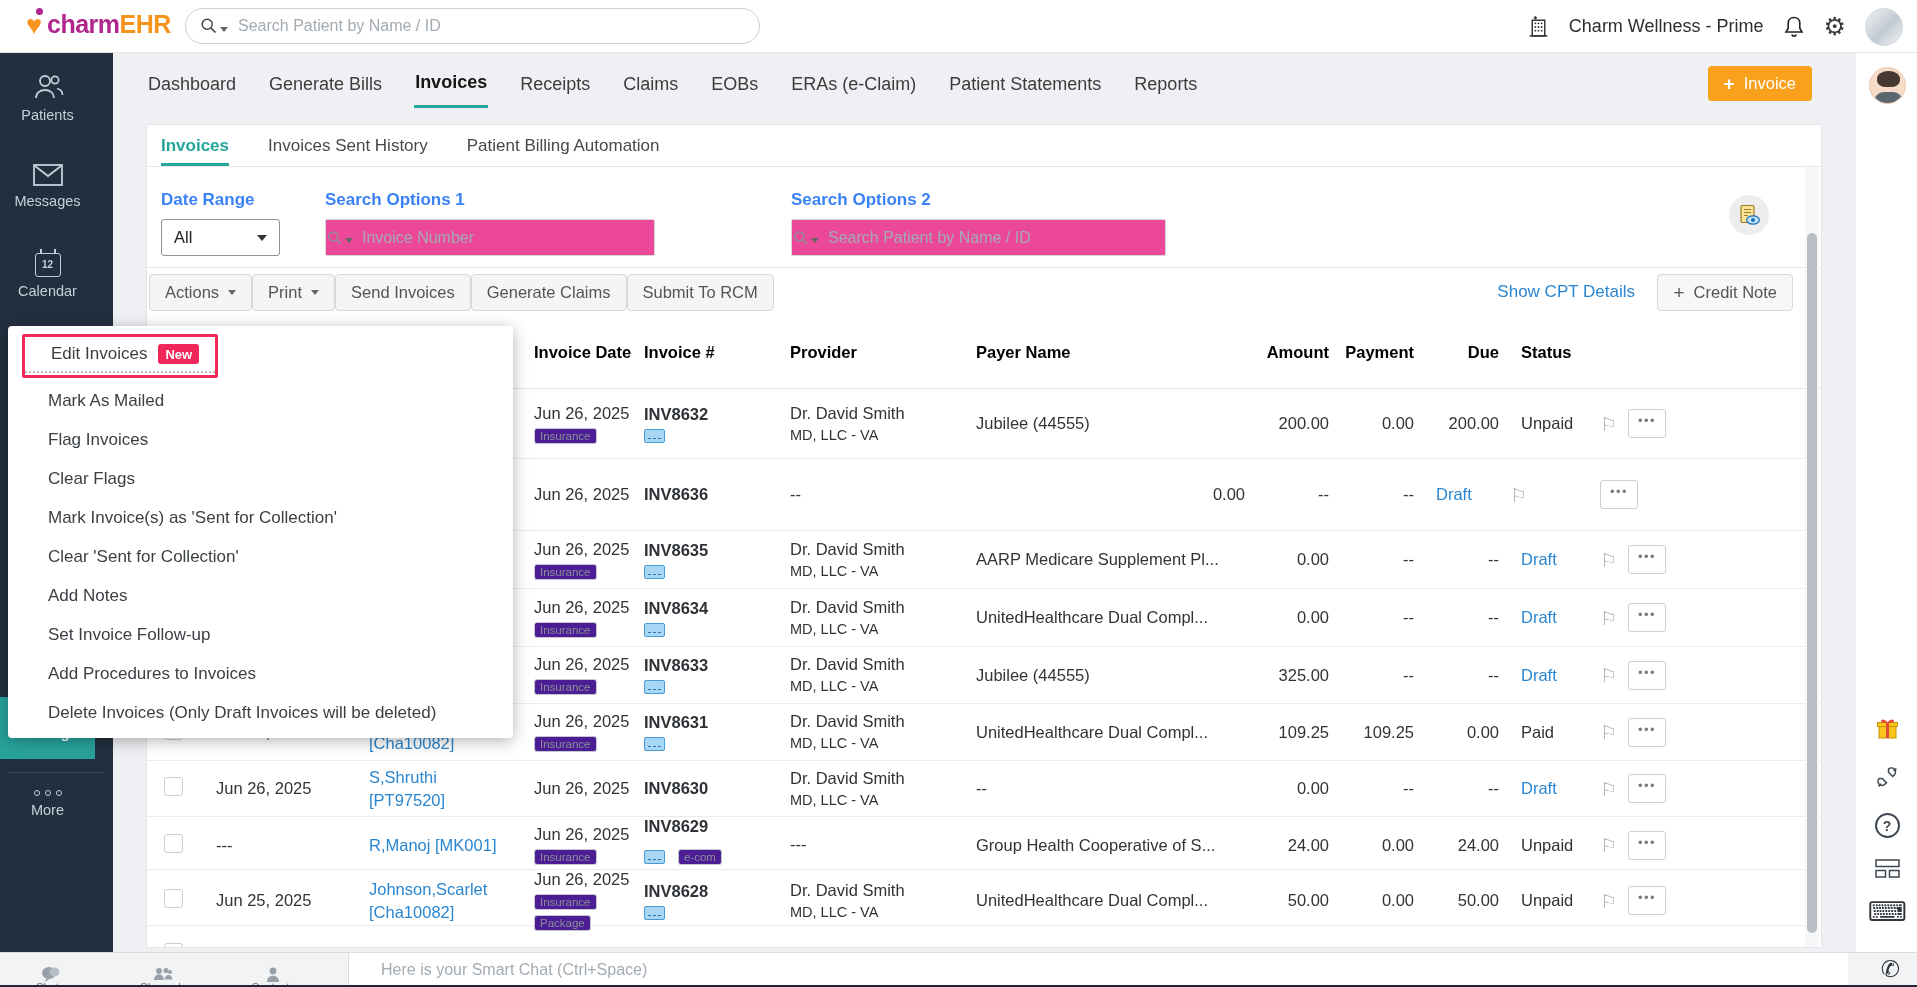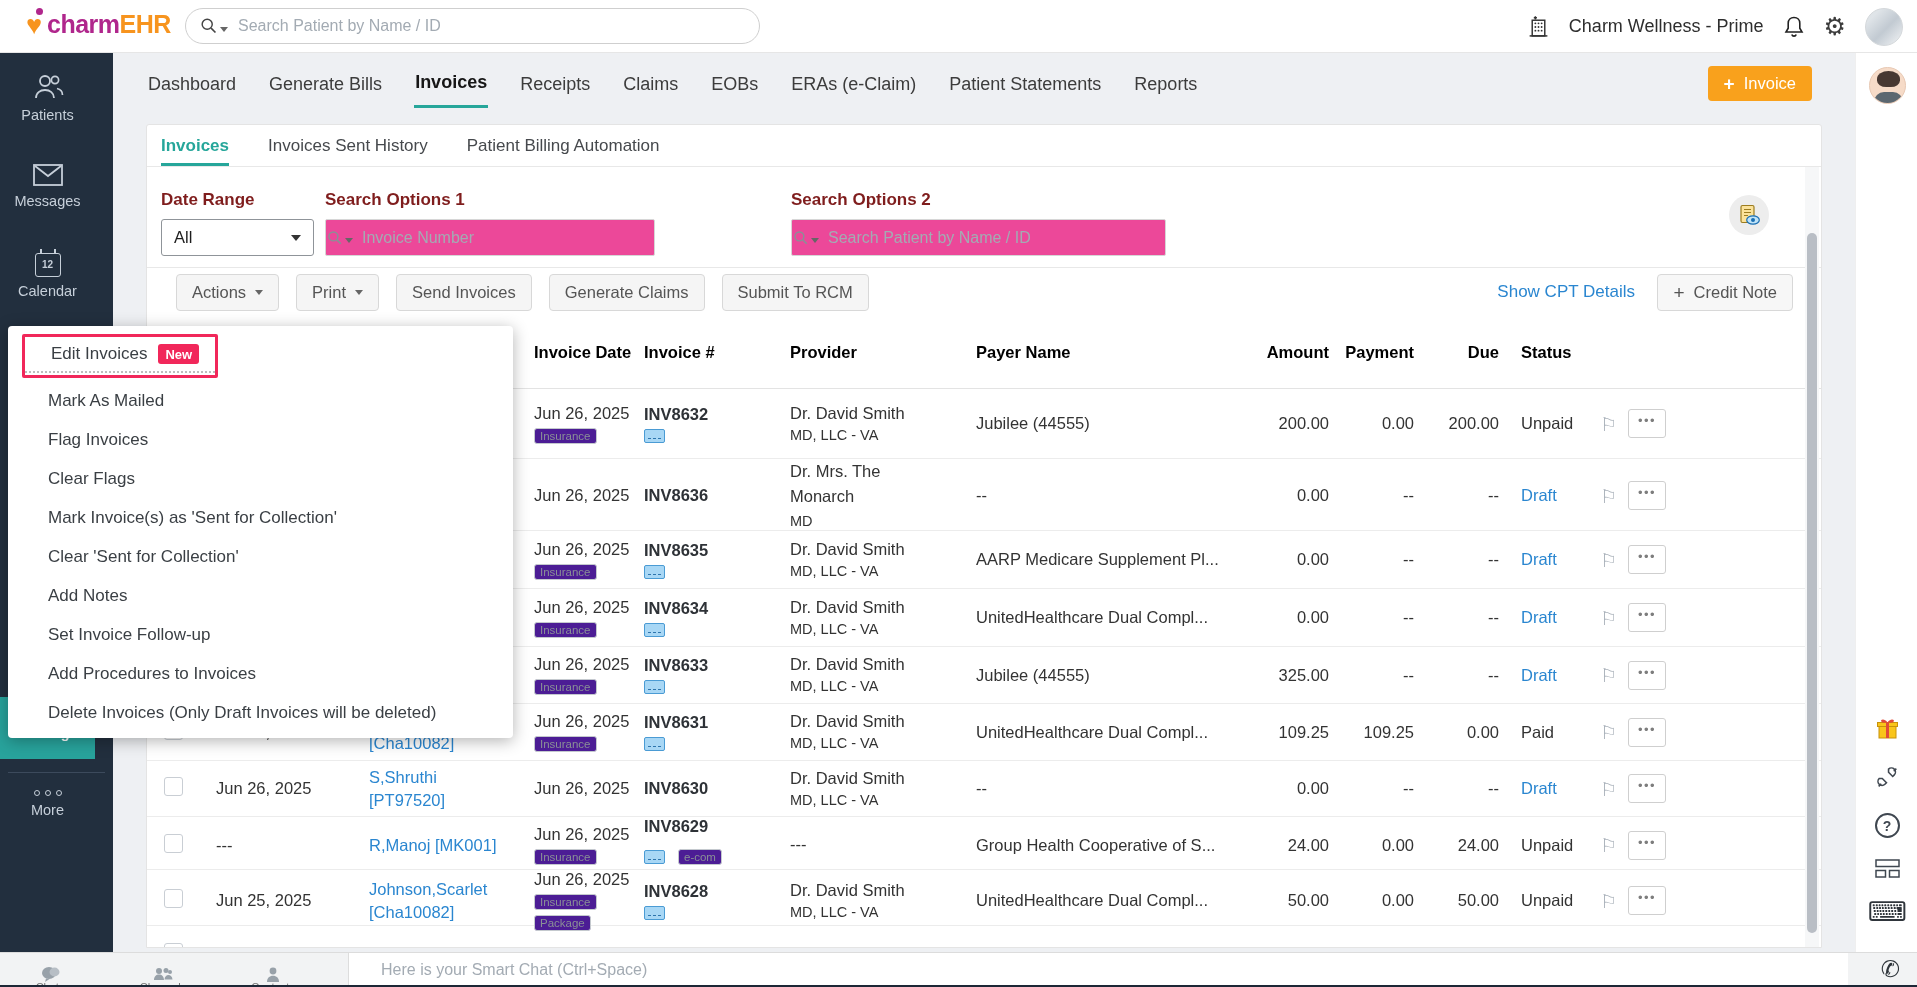--- a/index.html
+++ b/index.html
@@ -75,37 +75,37 @@
 
   
   .card { position:absolute; left:33px; top:71px; width:1676px; height:824px; background:#fff;
     border:1px solid #e4e4e4; border-radius:3px 3px 0 0; overflow:hidden; }
   .subtabs { position:relative; height:42px; border-bottom:1px solid #e8e8e8; display:flex; gap:39px;
     padding-left:14px; align-items:flex-end; }
   .subtab { font-size:17px; color:#46494d; padding-bottom:10px; cursor:pointer; }
   .subtab.active { color:#26a69a; font-weight:bold; border-bottom:3px solid #26a69a; padding-bottom:7px; }
 
   .filters { position:relative; height:100px; }
-  .filter-label { position:absolute; top:23px; font-size:17px; font-weight:bold; color:#7f1d1d; }
+  .filter-label { position:absolute; top:23px; font-size:17px; font-weight:bold; color:#3b82f6; }
   .fl-date { left:14px; } .fl-s1 { left:178px; } .fl-s2 { left:644px; }
-  .date-select { position:absolute; left:14px; top:52px; width:153px; height:37px; border:1px solid #8f9499;
+  .date-select { position:absolute; left:14px; top:52px; width:119px; height:37px; border:1px solid #8f9499;
     border-radius:3px; background:#fff; display:flex; align-items:center; padding:0 12px; cursor:pointer; }
   .date-select .val { flex:1; font-size:16.5px; color:#1d1d1d; }
   .select-caret { width:0; height:0; border-left:5px solid transparent; border-right:5px solid transparent;
     border-top:6px solid #333; }
   .search-box { position:absolute; top:52px; height:37px; border:1px solid #d6d6d6; border-radius:2px;
     background:#ec4899; display:flex; align-items:center; padding-left:1px; }
   .sb1 { left:178px; width:330px; } .sb2 { left:644px; width:375px; }
   .search-box input { border:none; outline:none; flex:1; margin-left:9px; font-size:16px; color:#333;
     font-family:inherit; background:transparent; }
   .cpt-eye-circle { position:absolute; right:52px; top:28px; width:40px; height:40px; border-radius:50%;
     background:#ededed; display:flex; align-items:center; justify-content:center; cursor:pointer; }
 
   .toolbar { position:relative; height:50px; border-top:1px solid #e8e8e8; }
-  .tb-left { position:absolute; left:29px; top:6px; display:flex; gap:17px; }
+  .tb-left { position:absolute; left:2px; top:6px; display:flex; }
   .tb-btn { height:37px; background:#f5f5f5; border:1px solid #d8d8d8; border-radius:4px; color:#555;
     font-size:16.5px; font-family:inherit; padding:0 15px; display:flex; align-items:center; gap:9px; cursor:pointer; }
   .tb-btn .select-caret { border-top-color:#666; border-left-width:4px; border-right-width:4px; border-top-width:5px; }
   .show-cpt-link { position:absolute; right:186px; top:14px; font-size:17px; color:#2a86d0; cursor:pointer;
     text-decoration:none; }
   .credit-note-btn { position:absolute; right:28px; top:6px; height:37px; background:#f7f7f7;
     border:1px solid #d8d8d8; border-radius:4px; color:#555; font-size:16.5px; font-family:inherit;
     padding:0 15px; display:flex; align-items:center; gap:9px; cursor:pointer; }
   .credit-note-btn .plus { font-size:19px; color:#555; }
 
@@ -394,24 +394,20 @@
         <div class="trow r2" style="height:72px">
           <div class="c-cb"><span class="checkbox"></span></div>
           <div class="c-date"></div>
           <div class="c-patient"><a><span></span><span></span></a></div>
           <div class="c-invdate">
               <div>Jun 26, 2025</div>
             </div>
           <div class="c-invno">
               <div class="invno">INV8636</div>
             </div>
-          <div class="c-provider">
-              <div>Dr. Mrs. The Monarch</div>
-              <div class="prov2">MD</div>
-            </div>
           <div class="c-payer">--</div>
           <div class="c-amount">0.00</div>
           <div class="c-payment">--</div>
           <div class="c-due">--</div>
           <div class="c-status st-draft">Draft</div>
           <div class="c-flag"><span class="flag-icon">⚐</span></div>
           <div><button class="dots-btn">•••</button></div>
         </div>
 
         <div class="trow" style="height:58px">

